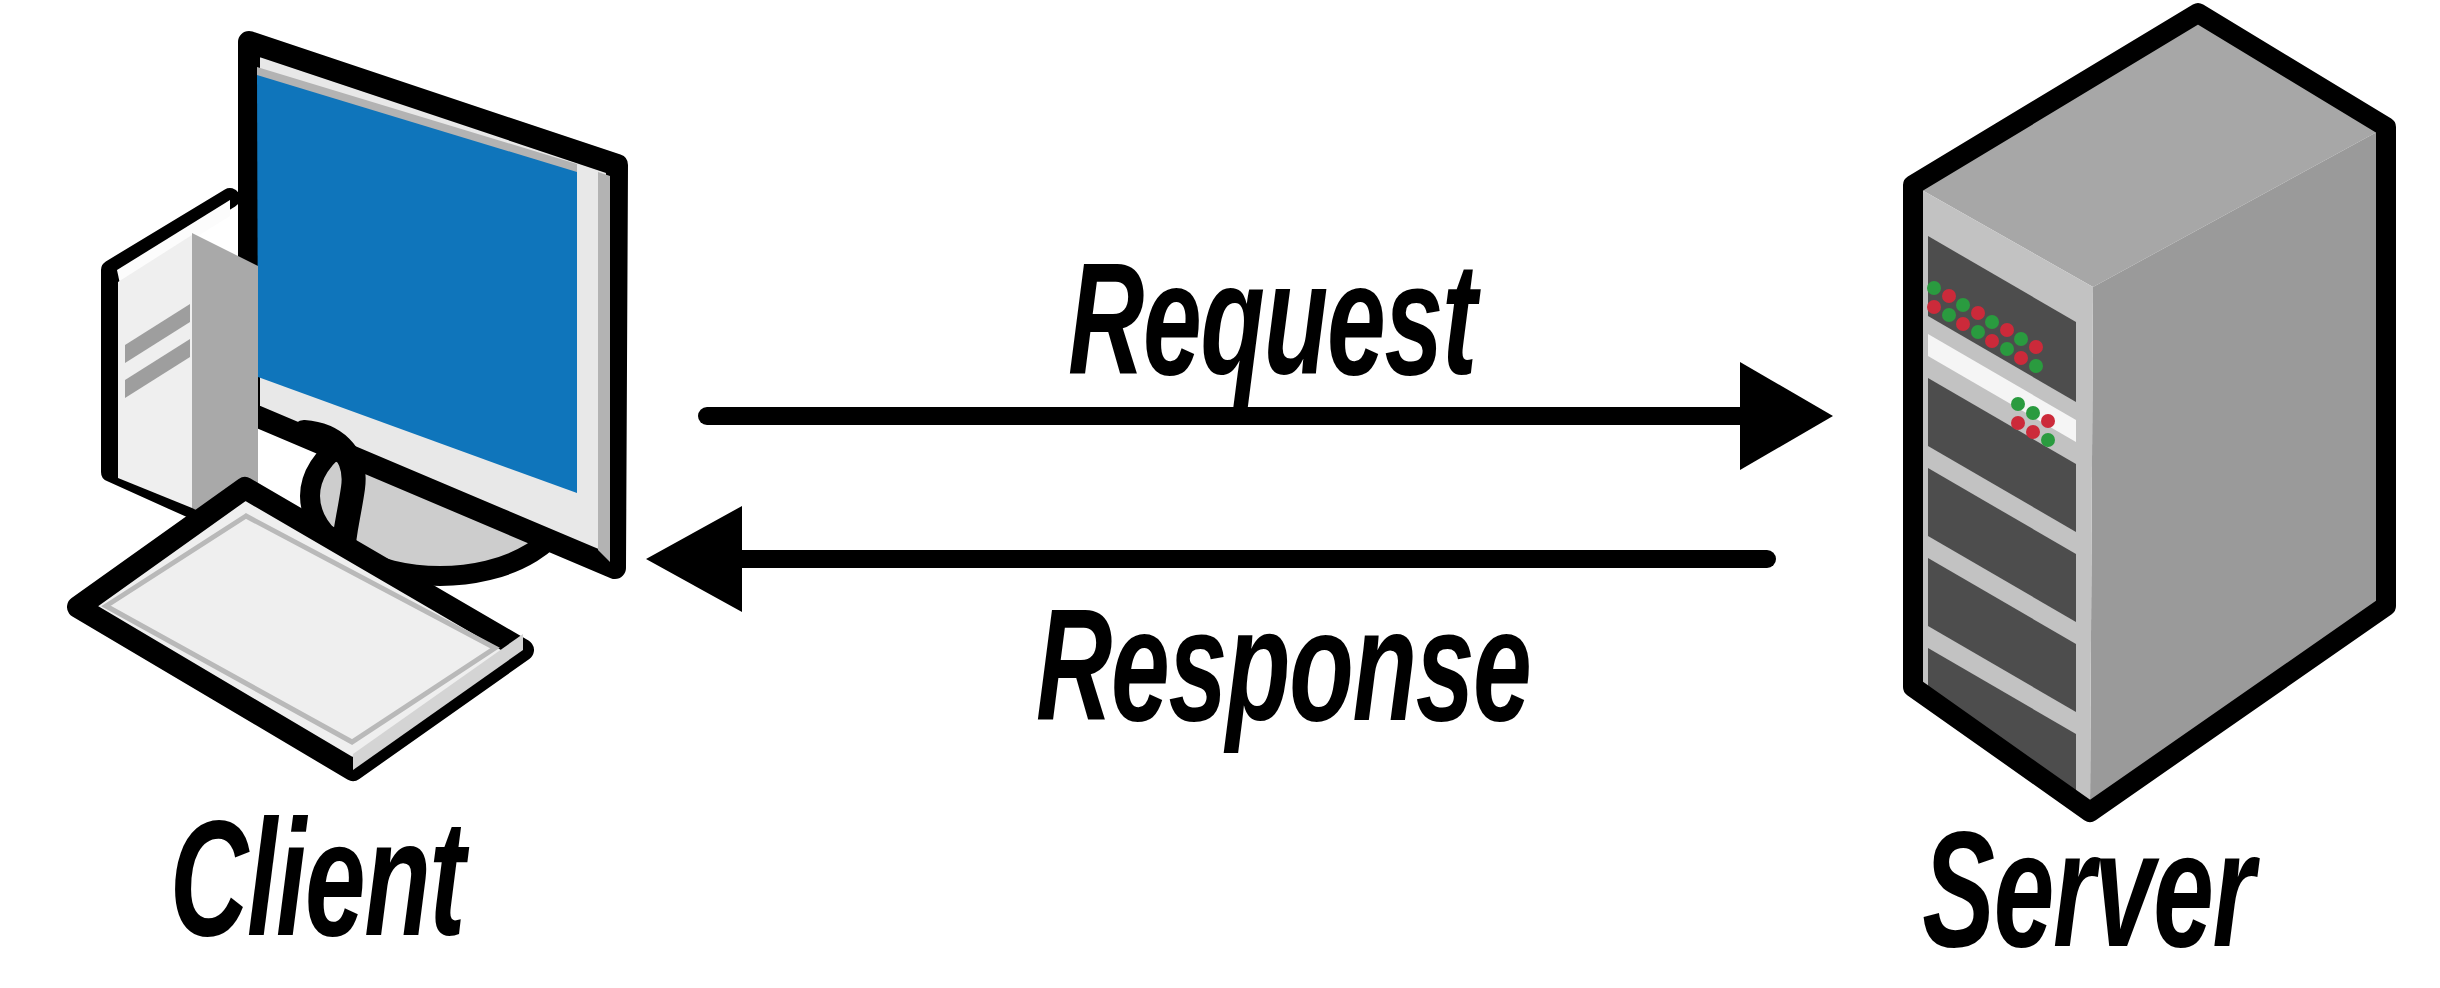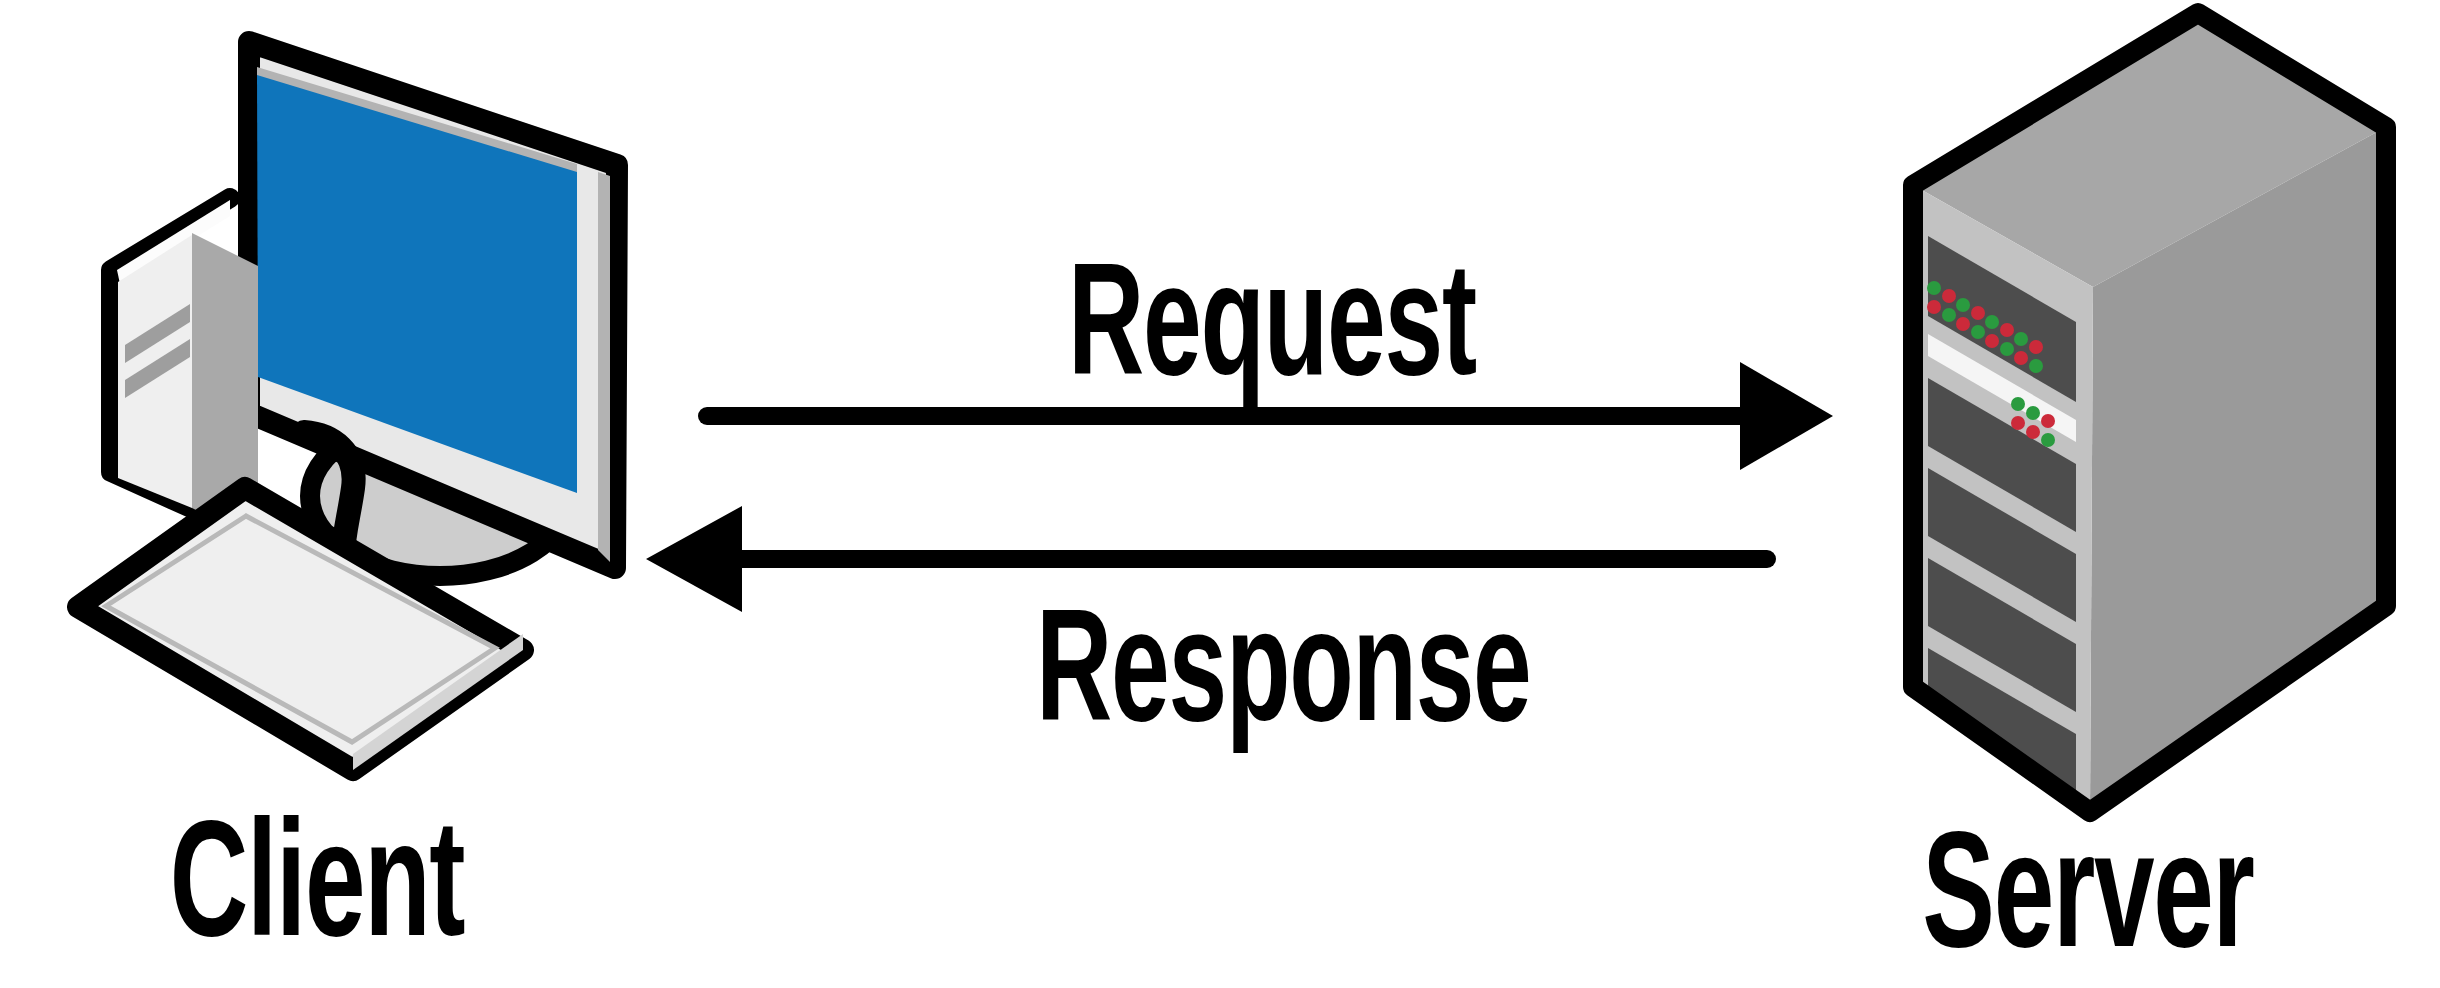--- a/index.html
+++ b/index.html
@@ -1,20 +1,20 @@
 <!DOCTYPE html>
 <html><head>
 <meta charset="utf-8">
 <style>
   html,body{margin:0;padding:0;}
   body{
     width:2440px;height:988px;background:#ffffff;position:relative;overflow:hidden;
     font-family:"Liberation Sans",sans-serif;
   }
-  .stage{position:absolute;left:0;top:0;width:2440px;height:988px;}
+  .stage{position:absolute;left:0;top:0;width:2440px;height:988px;font-style:italic;}
   svg.diagram{position:absolute;left:0;top:0;}
   .label{
     position:absolute;color:#000;text-align:center;white-space:nowrap;line-height:1;
     font-weight:600;letter-spacing:-0.012em;
     transform:scaleX(0.66);transform-origin:50% 0;
     width:700px;
   }
   .label.flow{font-size:160px;}
   .label.node{font-size:165px;}
   #request-label{left:922px;top:239px;}

